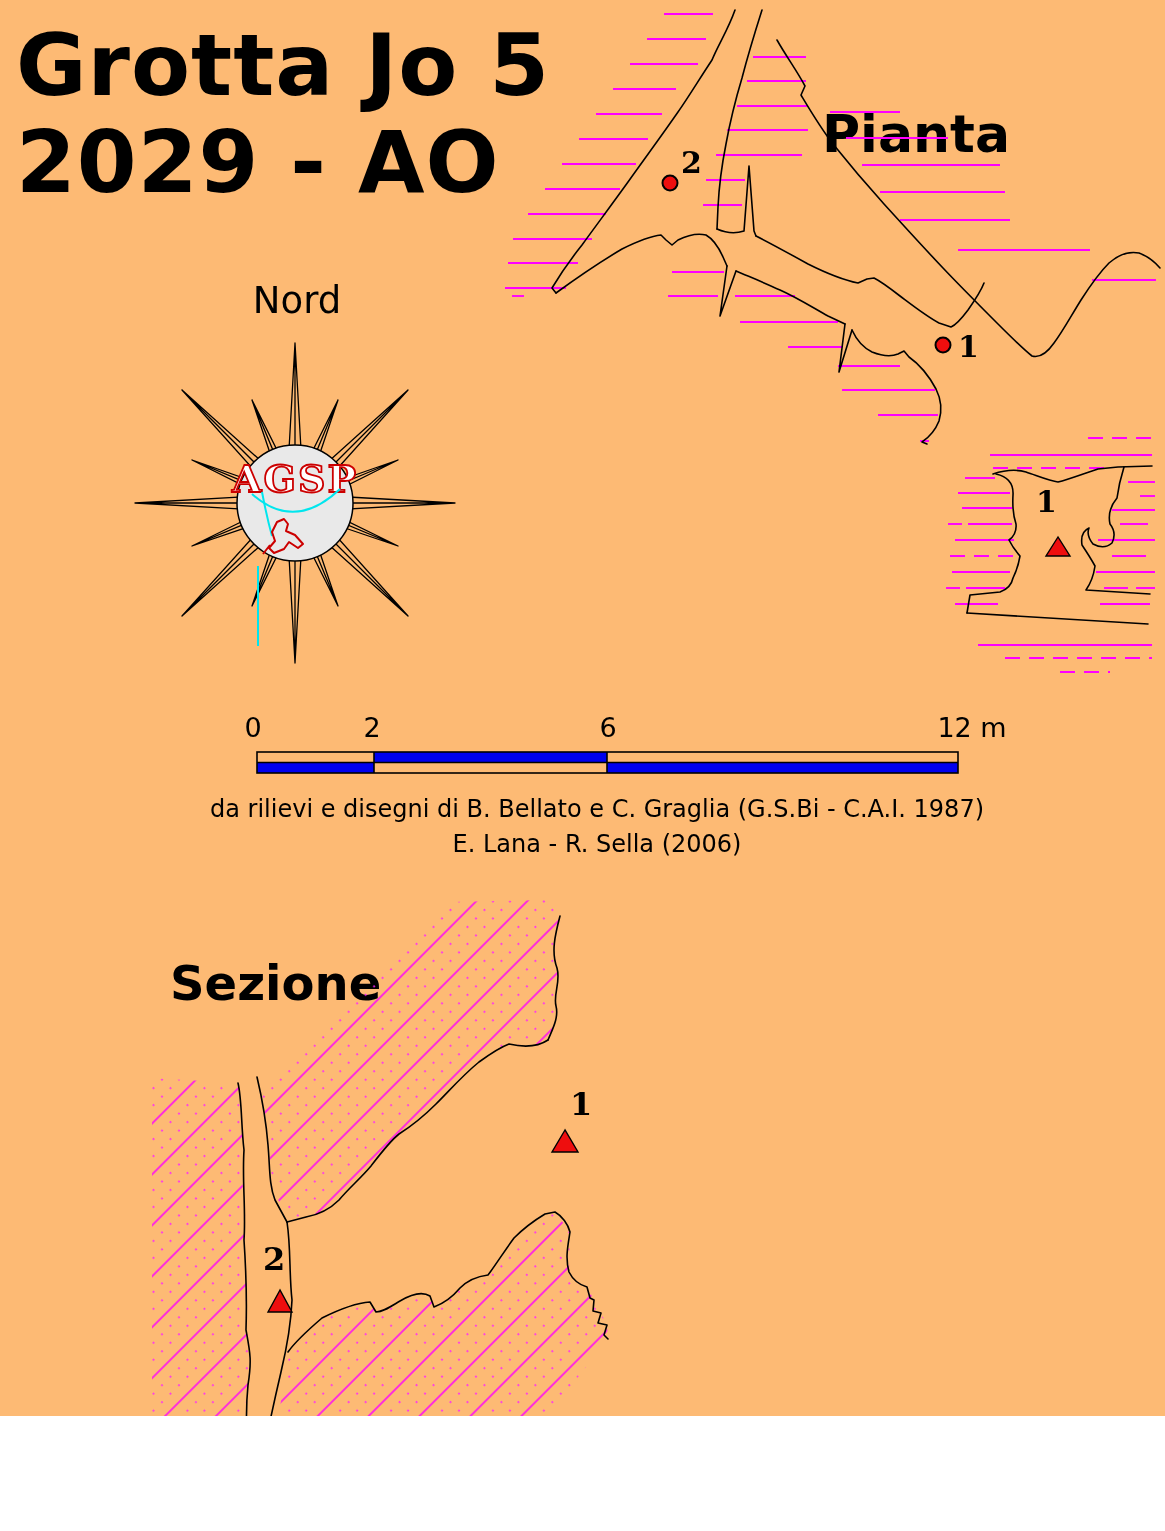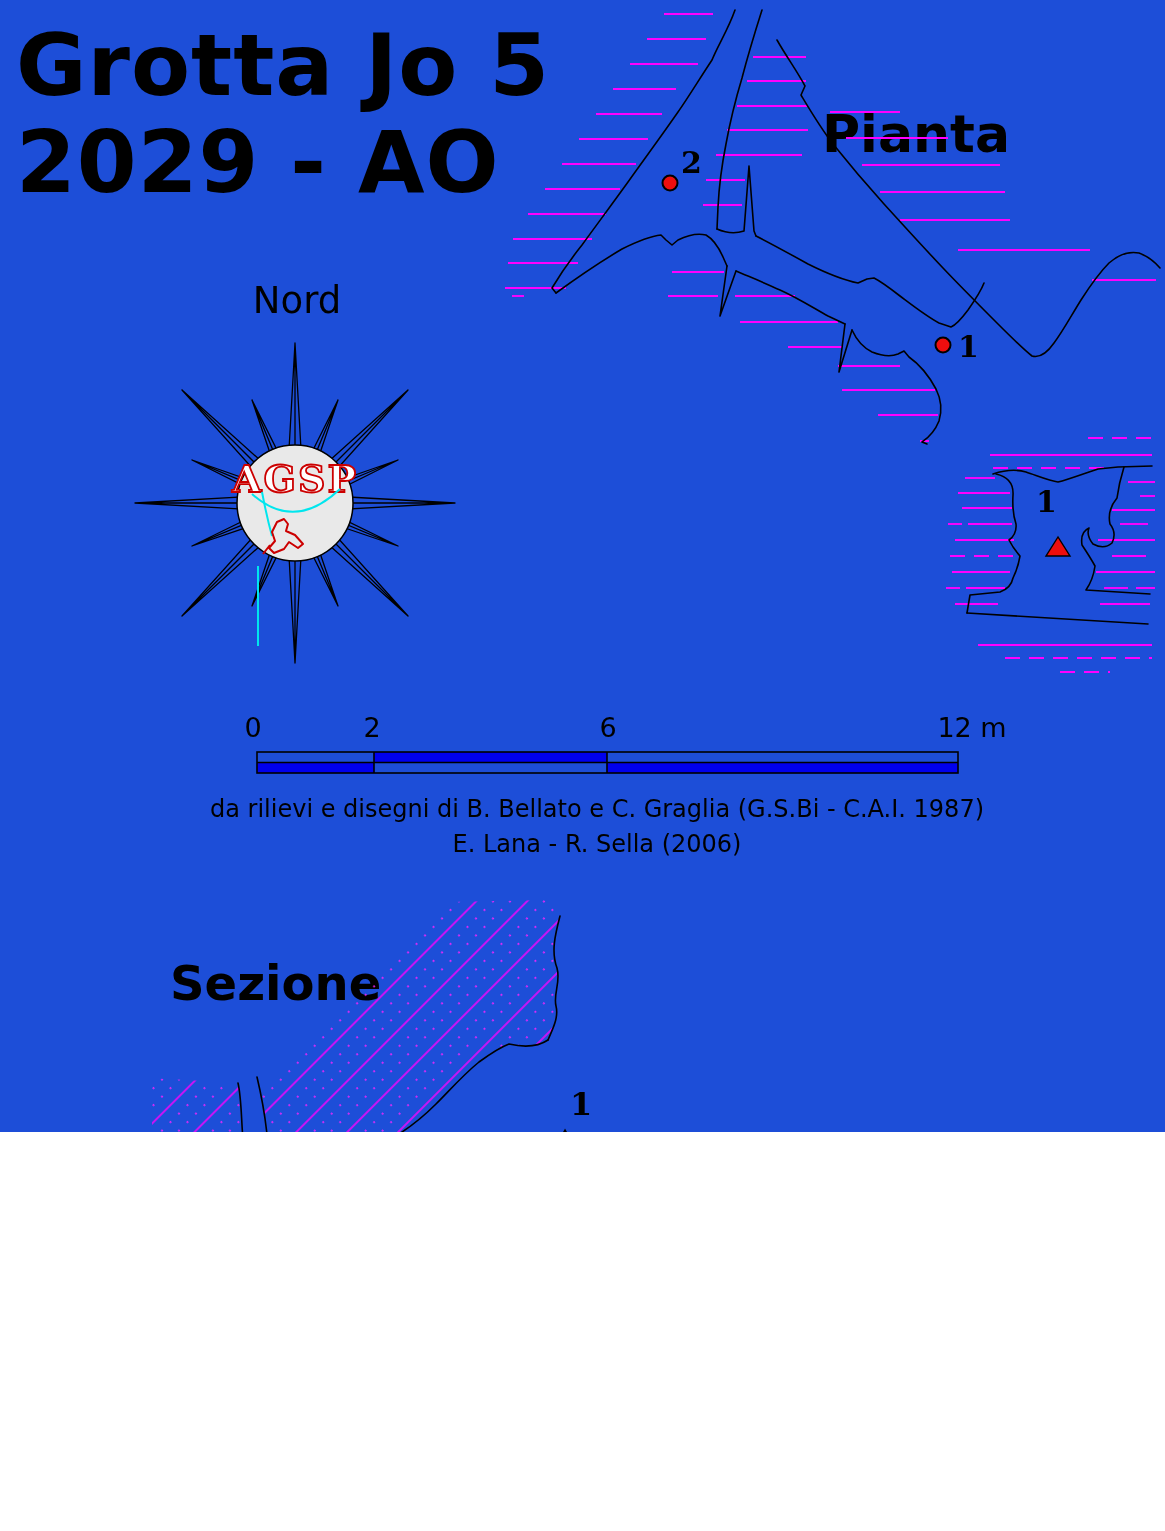--- a/index.html
+++ b/index.html
@@ -1,16 +1,16 @@
 <!DOCTYPE html>
 <html><head>
 <meta charset="utf-8">
 <style>
   html,body{margin:0;padding:0;background:#ffffff;}
-  .stage{width:1165px;height:1132px;position:relative;background:#1d4ed8;overflow:hidden;}
+  .stage{width:1165px;height:1416px;position:relative;background:#fdba74;overflow:hidden;}
   svg{display:block;}
   text{user-select:none;}
   .comic{font-family:"DejaVu Sans","Liberation Sans",sans-serif;}
   .comic-b{font-family:"DejaVu Sans","Liberation Sans",sans-serif;font-weight:bold;}
   .serifn{font-family:"DejaVu Serif","Liberation Serif",serif;font-weight:bold;}
   .outline{stroke:#000;stroke-width:1.6;fill:none;stroke-linecap:round;stroke-linejoin:round;}
   .thin-outline{stroke:#000;stroke-width:1.3;fill:none;stroke-linecap:round;stroke-linejoin:round;}
   .hatchline{stroke-width:1.9;stroke-linecap:butt;}
   .dashed{stroke-dasharray:15 9;}
 </style>

